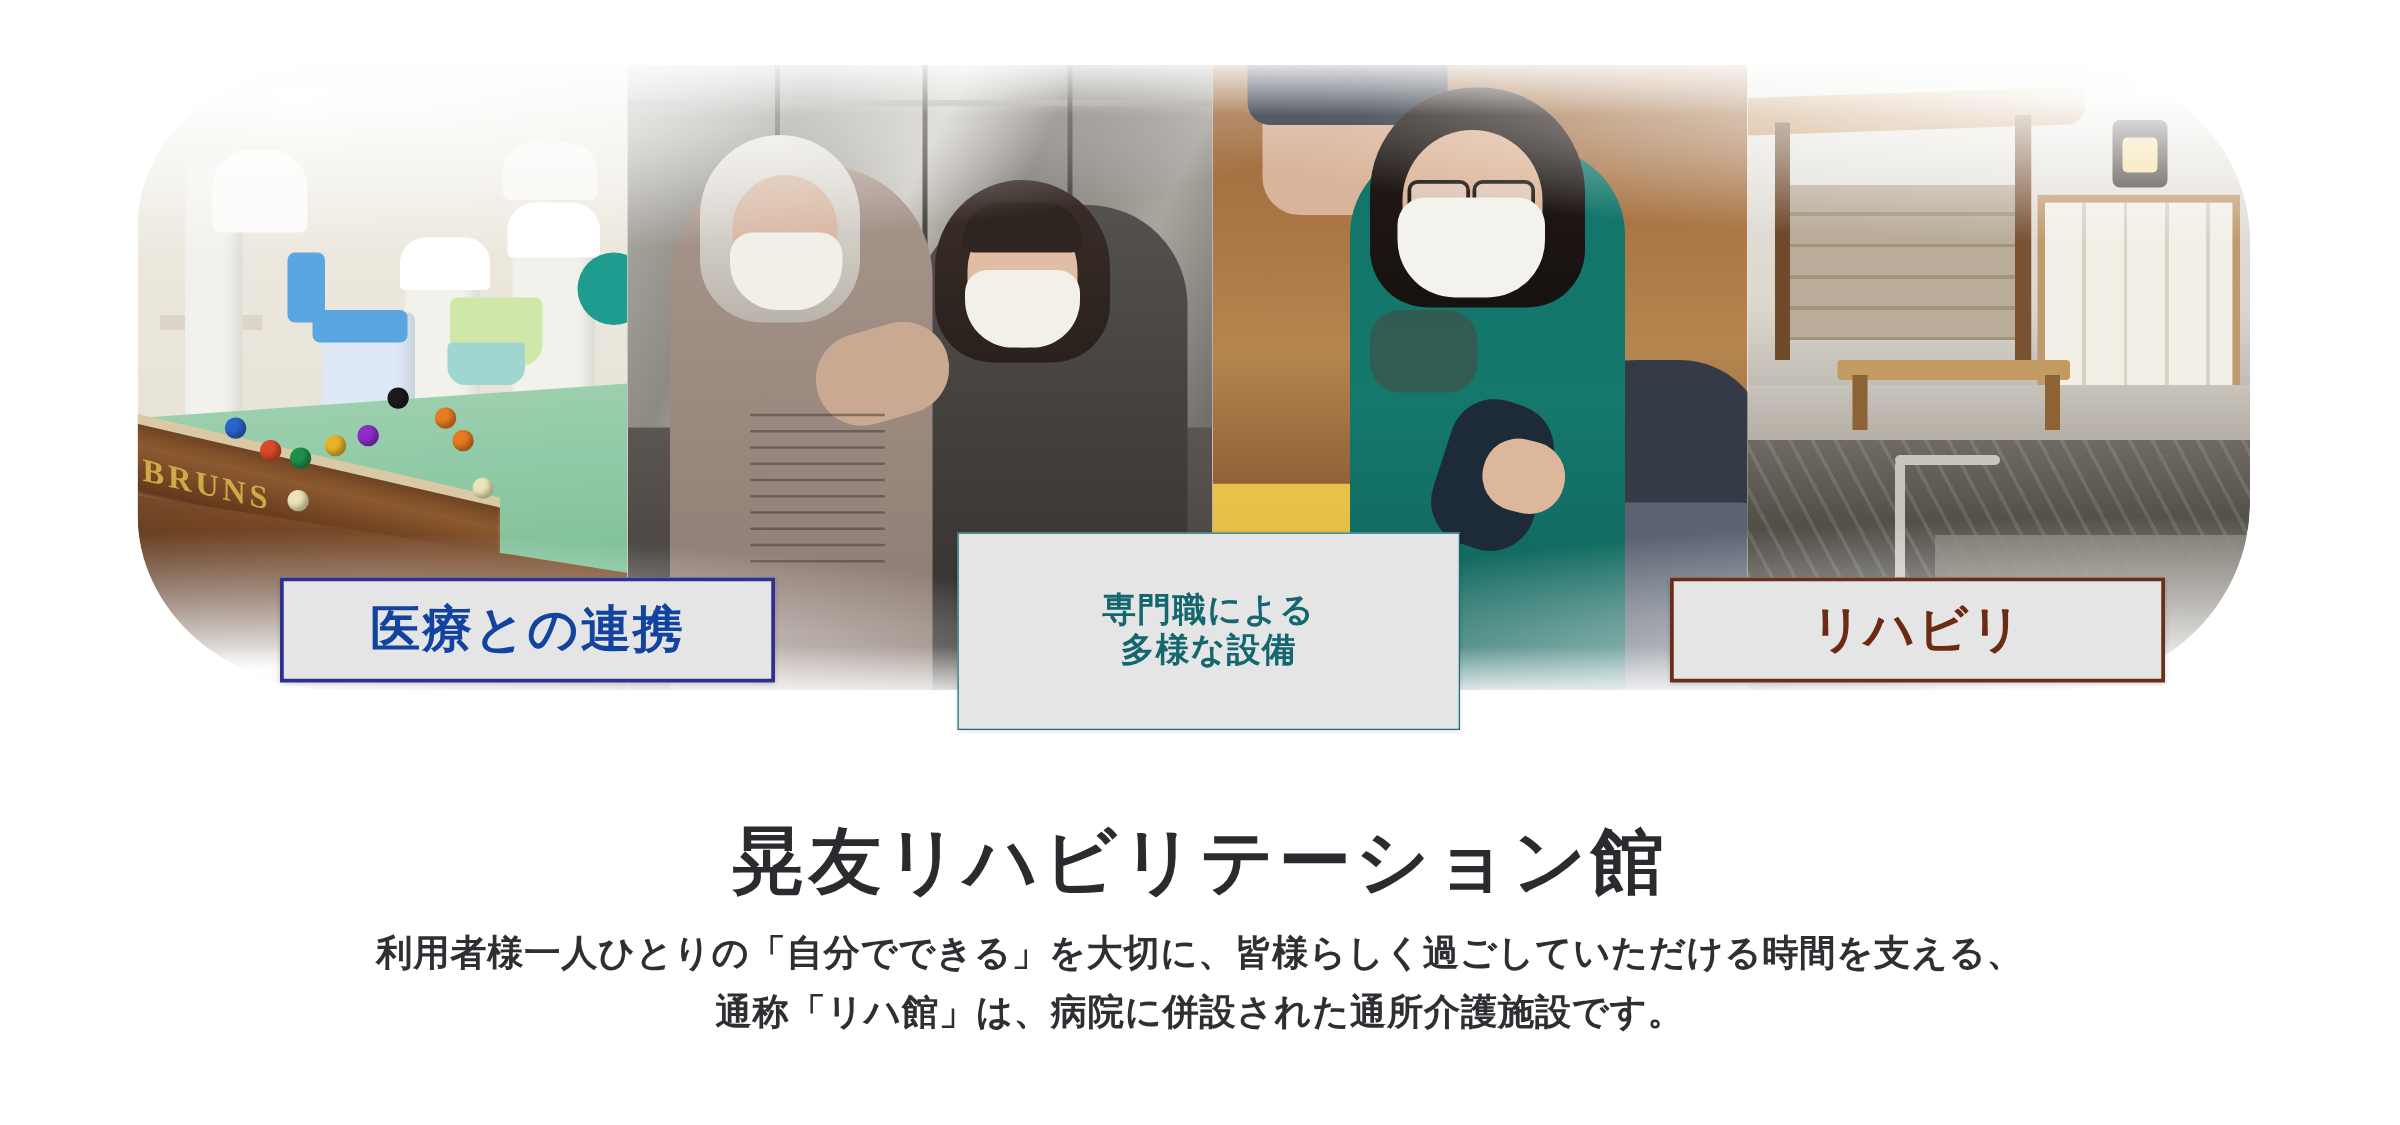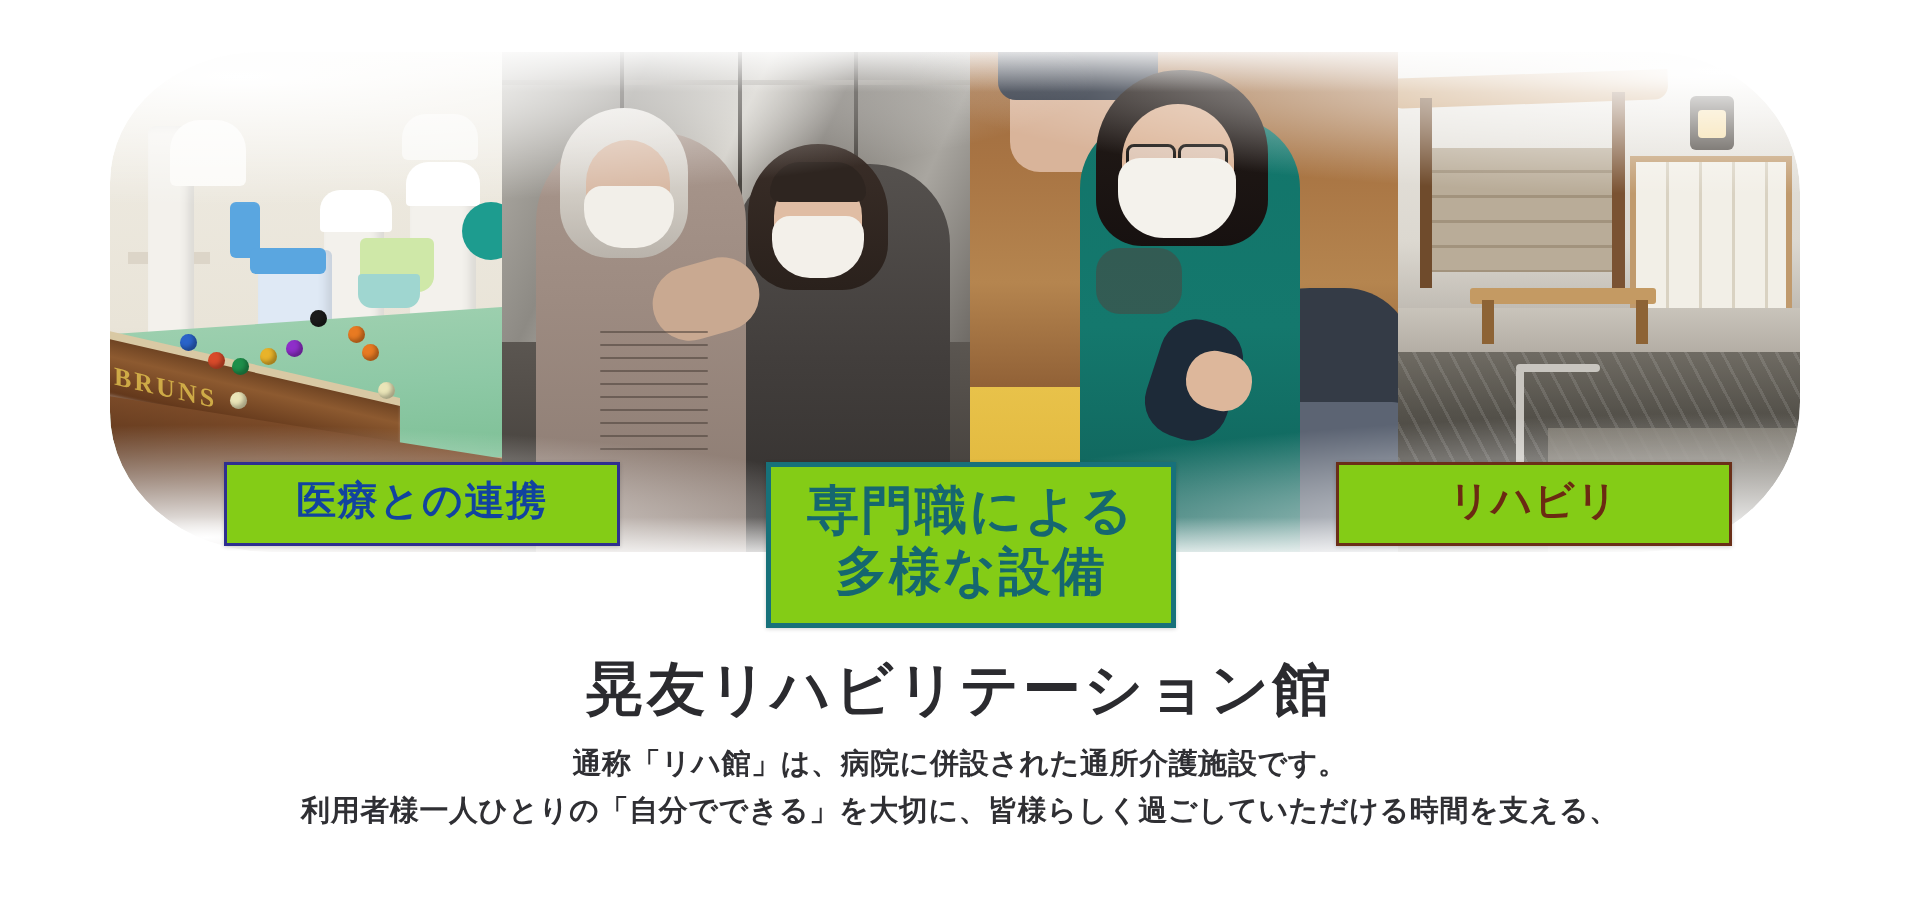--- a/index.html
+++ b/index.html
@@ -154,41 +154,39 @@
   .p4-rock-tex{position:absolute;left:0;top:300px;width:100%;height:110px;opacity:.5;
      background:repeating-linear-gradient(62deg,rgba(255,255,255,.22) 0 3px,rgba(0,0,0,0) 3px 16px);}
   .p4-water{position:absolute;left:150px;top:376px;width:280px;height:130px;
      background:linear-gradient(to bottom,#7f7a70,#6a655d);opacity:.85;}
   .p4-handrail{position:absolute;left:118px;top:316px;width:8px;height:118px;background:#c8c5bf;border-radius:4px;}
   .p4-handrail2{position:absolute;left:118px;top:312px;width:84px;height:8px;background:#c8c5bf;border-radius:4px;}
 
   
   .label-box{
     position:absolute;
-    background:#84cc16;
+    background:#e5e5e5;
     display:flex;align-items:center;justify-content:center;
     text-align:center;
     box-shadow:0 1px 4px rgba(0,0,0,.18);
     font-weight:700;
     letter-spacing:.04em;
     line-height:1.18;
-    font-family:Liberation Mono, monospace;
   }
   #label-1{
     left:224px; top:462px; width:390px; height:78px;
     border:3px solid #2e2f8f;
     color:#11439f;
     font-size:40px;
   }
   #label-2{
     left:766px; top:426px; width:400px; height:156px;
-    border:5px solid #8b5cf6;
+    border:1px solid #8b5cf6;
     color:#15676f;
-    font-size:52px;
-    margin-top:36px;
+    font-size:27px;
   }
   #label-3{
     left:1336px; top:462px; width:390px; height:78px;
     border:3px solid #6a2f18;
     color:#6b2a12;
     font-size:40px;
   }
   .label-box span{display:block;}
 
   
@@ -342,15 +340,15 @@
   </div>
 </div>
 
 <div class="label-box" id="label-3" style="color: rgb(107, 42, 18); border-color: rgb(106, 47, 24);">
   <span>リハビリ</span>
 </div>
 
 <h1 id="heading">晃友リハビリテーション館</h1>
 
 <div id="lead">
+  <p>利用者様一人ひとりの「自分でできる」を大切に、皆様らしく過ごしていただける時間を支える、</p>
   <p>通称「リハ館」は、病院に併設された通所介護施設です。</p>
-  <p>利用者様一人ひとりの「自分でできる」を大切に、皆様らしく過ごしていただける時間を支える、</p>
 </div>
 
 </body></html>

